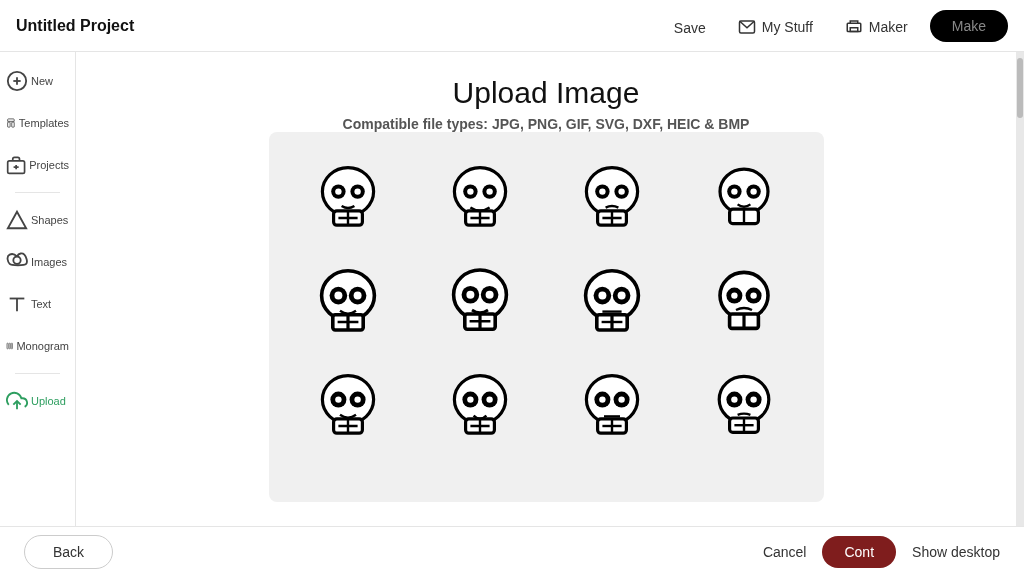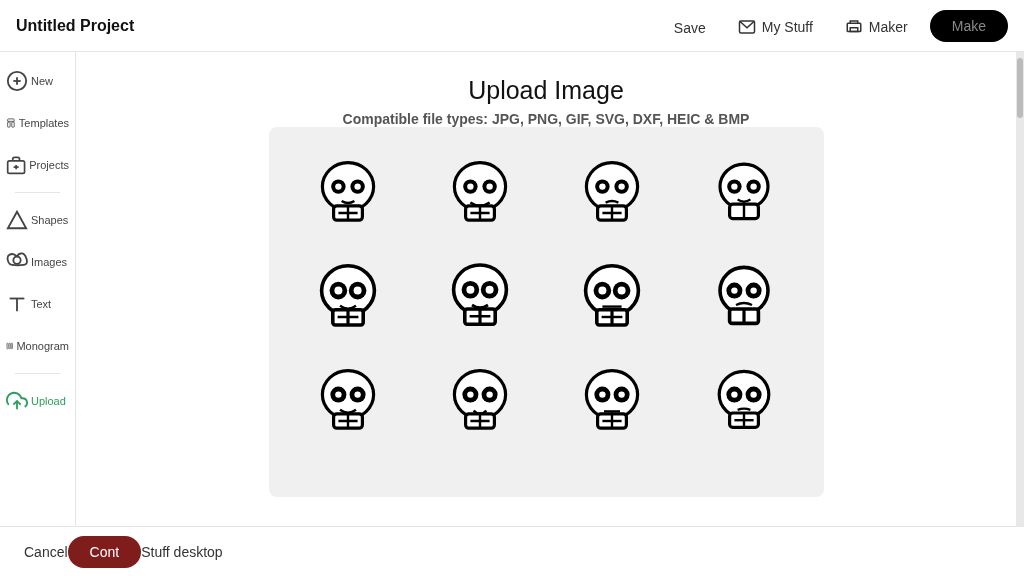--- a/index.html
+++ b/index.html
@@ -43,21 +43,21 @@
     .sidebar-divider { width: 60%; height: 1px; background: #e5e5e5; margin: 6px 0; }
 
     
     .content {
       flex: 1; display: flex; flex-direction: column; overflow: hidden;
     }
     .upload-area {
       flex: 1; display: flex; flex-direction: column; align-items: center;
       padding: 24px 16px 0; overflow-y: auto;
     }
-    .upload-title { font-size: 25px; font-weight: 500; color: #111; margin-bottom: 6px; }
+    .upload-title { font-size: 30px; font-weight: 500; color: #111; margin-bottom: 6px; }
     .upload-subtitle { font-size: 14px; color: #555; }
     .upload-subtitle span { font-weight: 600; }
 
     
     .preview-box {
       background: #f0f0f0; border-radius: 8px;
       width: 555px; min-height: 370px;
       display: flex; flex-direction: column; align-items: center;
       justify-content: flex-start; padding: 20px;
       overflow: hidden;
@@ -83,21 +83,21 @@
     
     .footer {
       height: 50px; border-top: 1px solid #e5e5e5;
       display: flex; align-items: center; justify-content: space-between;
       padding: 0 24px; flex-shrink: 0; background: #fff;
     }
     .back-btn {
       border: 1px solid #ccc; background: #fff; border-radius: 20px;
       padding: 8px 28px; font-size: 14px; cursor: pointer; color: #333;
     }
-    .footer-right { display: flex; gap: 0; align-items: center; }
+    .footer-right { display: flex; gap: 16px; align-items: center; }
     .cancel-btn { background: none; border: none; font-size: 14px; color: #333; cursor: pointer; }
     .continue-btn {
       background: #7f1d1d; border: none; border-radius: 20px;
       padding: 8px 22px; font-size: 14px; color: #fff; cursor: pointer; font-weight: 500;
     }
     .show-desktop-btn { background: none; border: none; font-size: 14px; color: #333; cursor: pointer; }
 
     
     .icon-svg { width: 22px; height: 22px; }
   </style>
@@ -381,18 +381,19 @@
       </div>
     </div>
   </div>
 
   <div class="scroll-track">
     <div class="scroll-thumb"></div>
   </div>
 </div>
 
 <div class="footer">
+  <button class="back-btn">Back</button>
   <div class="footer-right">
     <button class="cancel-btn">Cancel</button>
     <button class="continue-btn">Cont</button>
-    <button class="show-desktop-btn">Stuff desktop</button>
+    <button class="show-desktop-btn">Show desktop</button>
   </div>
 </div>
 
 </body></html>

